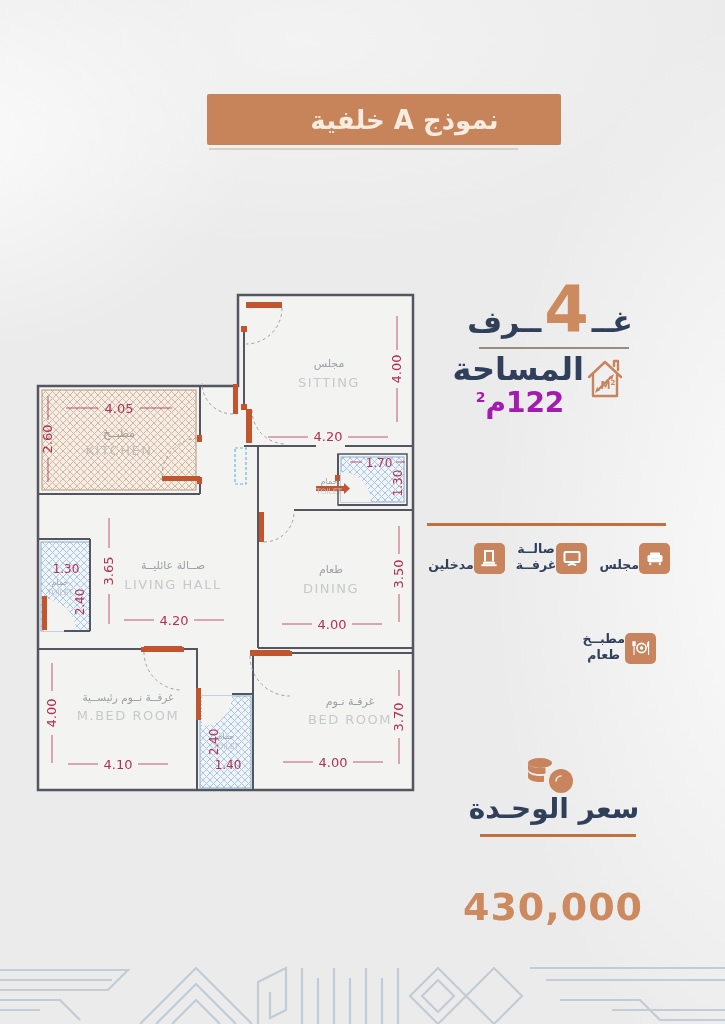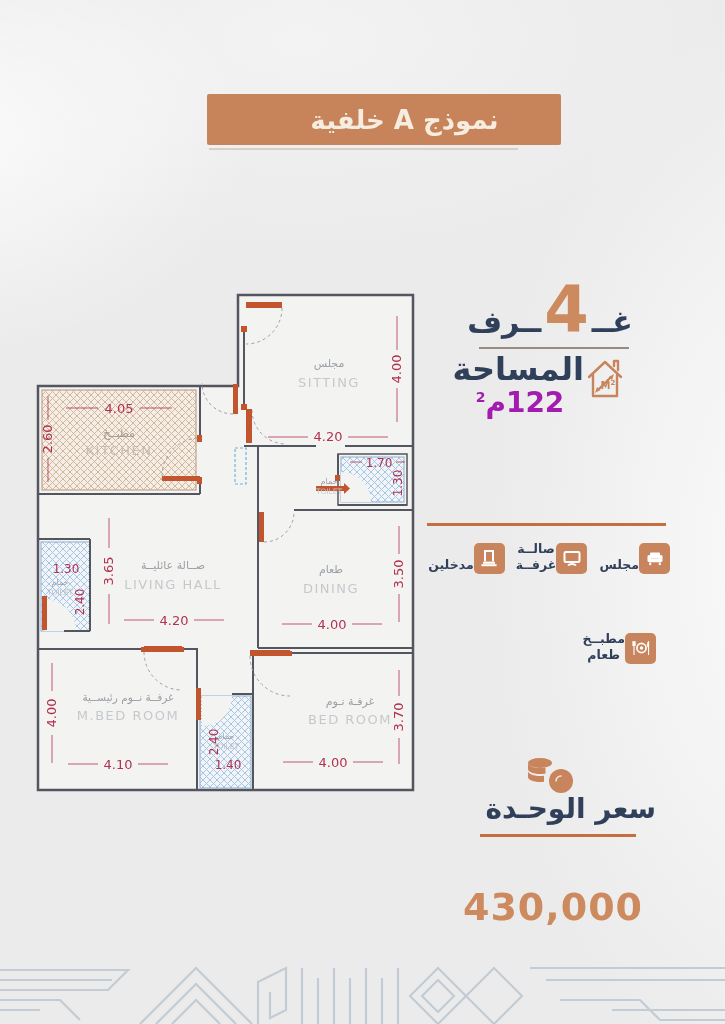--- a/index.html
+++ b/index.html
@@ -26,21 +26,21 @@
   .details-title{left:424px;top:485px;width:244px;text-align:center;font-size:26px;font-weight:bold;color:#31405a;}
   .details-underline{left:427px;top:523px;width:239px;height:2.5px;background:#c2703f;}
   .icon-row{display:flex;direction:rtl;justify-content:space-between;}
   .row1{left:422px;top:536px;width:248px;}
   .row2{left:438px;top:626px;width:218px;}
   .icon-item{flex:1;display:flex;flex-direction:row;align-items:flex-end;}
   .icon-box{width:31px;height:31px;background:#c8845c;border-radius:5px;display:flex;
             align-items:center;justify-content:center;}
   .icon-label{margin-top:5px;font-size:12.5px;line-height:1.3;font-weight:bold;color:#31405a;
               text-align:center;white-space:pre-line;direction:rtl;}
-  .price-label{left:424px;top:792px;width:232px;text-align:right;font-size:28px;font-weight:bold;color:#31405a;}
+  .price-label{left:438px;top:792px;width:232px;text-align:center;font-size:28px;font-weight:bold;color:#31405a;}
   .price-div{left:480px;top:834px;width:156px;height:2.5px;background:#c2703f;}
   .price-value{left:428px;top:839px;width:250px;text-align:center;font-size:38px;font-weight:bold;color:#cd8a5e;letter-spacing:1px;margin-top:46px;}
   svg text{font-family:"DejaVu Sans",sans-serif;}
 </style>
 </head>
 <body>
 
 <div class="page">
 
   <div class="abs badge">

